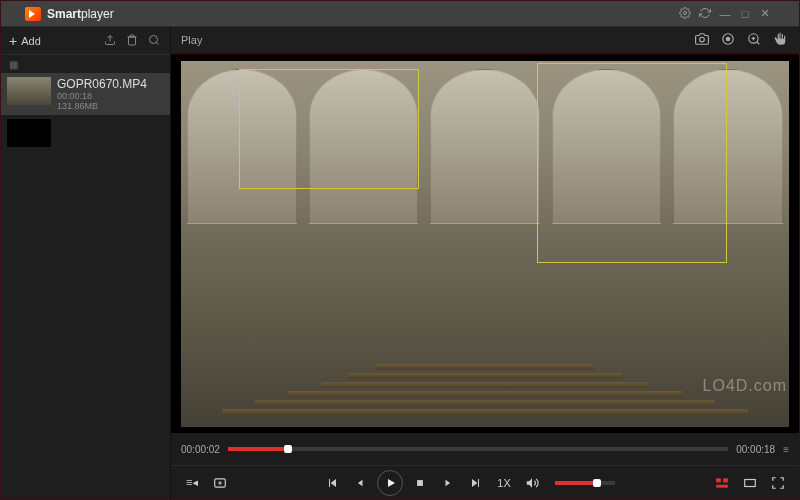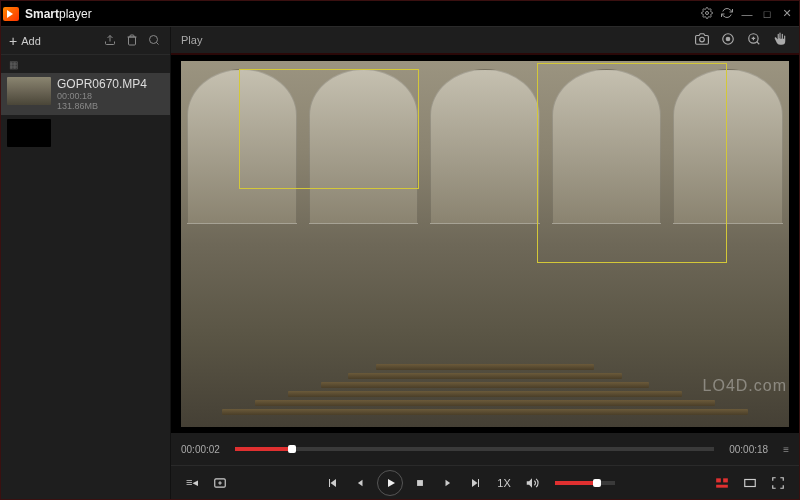--- a/index.html
+++ b/index.html
@@ -1,21 +1,21 @@
 <!DOCTYPE html>
 <html><head>
 <meta charset="utf-8">
 <style>
 * { margin: 0; padding: 0; box-sizing: border-box; font-family: Arial, sans-serif; }
 body { background: #1a1a1a; color: #ccc; width: 800px; height: 500px; overflow: hidden; position: relative; }
 
 .window-frame { width: 100%; height: 100%; background: #1a1a1a; border: 1px solid #3a1010; display: flex; flex-direction: column; }
 
 
-.title-bar { height: 26px; background: #000000; display: flex; align-items: center; padding: 0 2px; border-bottom: 1px solid #2a2a2a; }
+.title-bar { height: 26px; background: #404040; display: flex; align-items: center; padding: 0 24px; border-bottom: 1px solid #2a2a2a; }
 .logo-icon { width: 16px; height: 14px; background: linear-gradient(135deg, #ff8800, #ff3300); border-radius: 2px; margin-right: 6px; position: relative; }
 .logo-icon::after { content: ''; position: absolute; left: 4px; top: 3px; border-left: 6px solid #fff; border-top: 4px solid transparent; border-bottom: 4px solid transparent; }
 .app-title { font-size: 12px; color: #eee; }
 .app-title .bold { font-weight: bold; }
 .title-spacer { flex: 1; }
 .title-icon { width: 20px; text-align: center; color: #999; font-size: 11px; cursor: pointer; }
 
 
 .main-area { flex: 1; display: flex; min-height: 0; }
 
@@ -52,21 +52,21 @@
 .video-canvas { position: absolute; left: 10px; right: 10px; top: 6px; bottom: 6px; background: linear-gradient(180deg, #9b9480 0%, #8a8370 25%, #6e6858 50%, #5a5545 75%, #454035 100%); }
 .arch-row { position: absolute; top: 0; left: 0; right: 0; height: 55%; display: flex; justify-content: space-around; align-items: flex-start; padding-top: 8px; }
 .arch { width: 18%; height: 80%; border-radius: 50% 50% 0 0 / 30% 30% 0 0; background: linear-gradient(180deg, #c5c0b0, #8a8370); border: 1px solid rgba(0,0,0,0.15); }
 .pew-row { position: absolute; bottom: 12px; left: 5%; right: 5%; height: 35%; display: flex; flex-direction: column; justify-content: flex-end; gap: 3px; }
 .pew { height: 6px; background: linear-gradient(180deg, #6b5a3a, #4a3e28); border-radius: 1px; }
 .zoom-box { position: absolute; top: 2px; right: 62px; width: 190px; height: 200px; border: 1px solid #d4c838; }
 .zoom-src { position: absolute; top: 8px; left: 58px; width: 180px; height: 120px; border: 1px solid #d4c838; }
 .watermark { position: absolute; right: 12px; bottom: 38px; font-size: 16px; color: rgba(255,255,255,0.35); font-weight: 300; letter-spacing: 1px; }
 
 
-.progress-row { height: 22px; background: #1c1c1c; display: flex; align-items: center; padding: 16px 10px; gap: 15px; font-size: 10px; color: #aaa; }
+.progress-row { height: 22px; background: #1c1c1c; display: flex; align-items: center; padding: 16px 10px; gap: 8px; font-size: 10px; color: #aaa; }
 .progress-track { flex: 1; height: 4px; background: #3a3a3a; position: relative; cursor: pointer; }
 .progress-fill { position: absolute; left: 0; top: 0; bottom: 0; width: 12%; background: #e03030; }
 .progress-thumb { position: absolute; left: 12%; top: 50%; transform: translate(-50%,-50%); width: 8px; height: 8px; background: #fff; border-radius: 2px; }
 .prog-icon { color: #888; cursor: pointer; }
 
 
 .control-bar { height: 34px; background: #1c1c1c; display: flex; align-items: center; padding: 0 10px; gap: 6px; border-top: 1px solid #2a2a2a; }
 .ctrl-icon { width: 22px; height: 22px; display: flex; align-items: center; justify-content: center; color: #ccc; cursor: pointer; font-size: 11px; }
 .ctrl-play { width: 26px; height: 26px; border: 1px solid #555; border-radius: 50%; display: flex; align-items: center; justify-content: center; color: #eee; cursor: pointer; }
 .ctrl-play svg { margin-left: 2px; }

